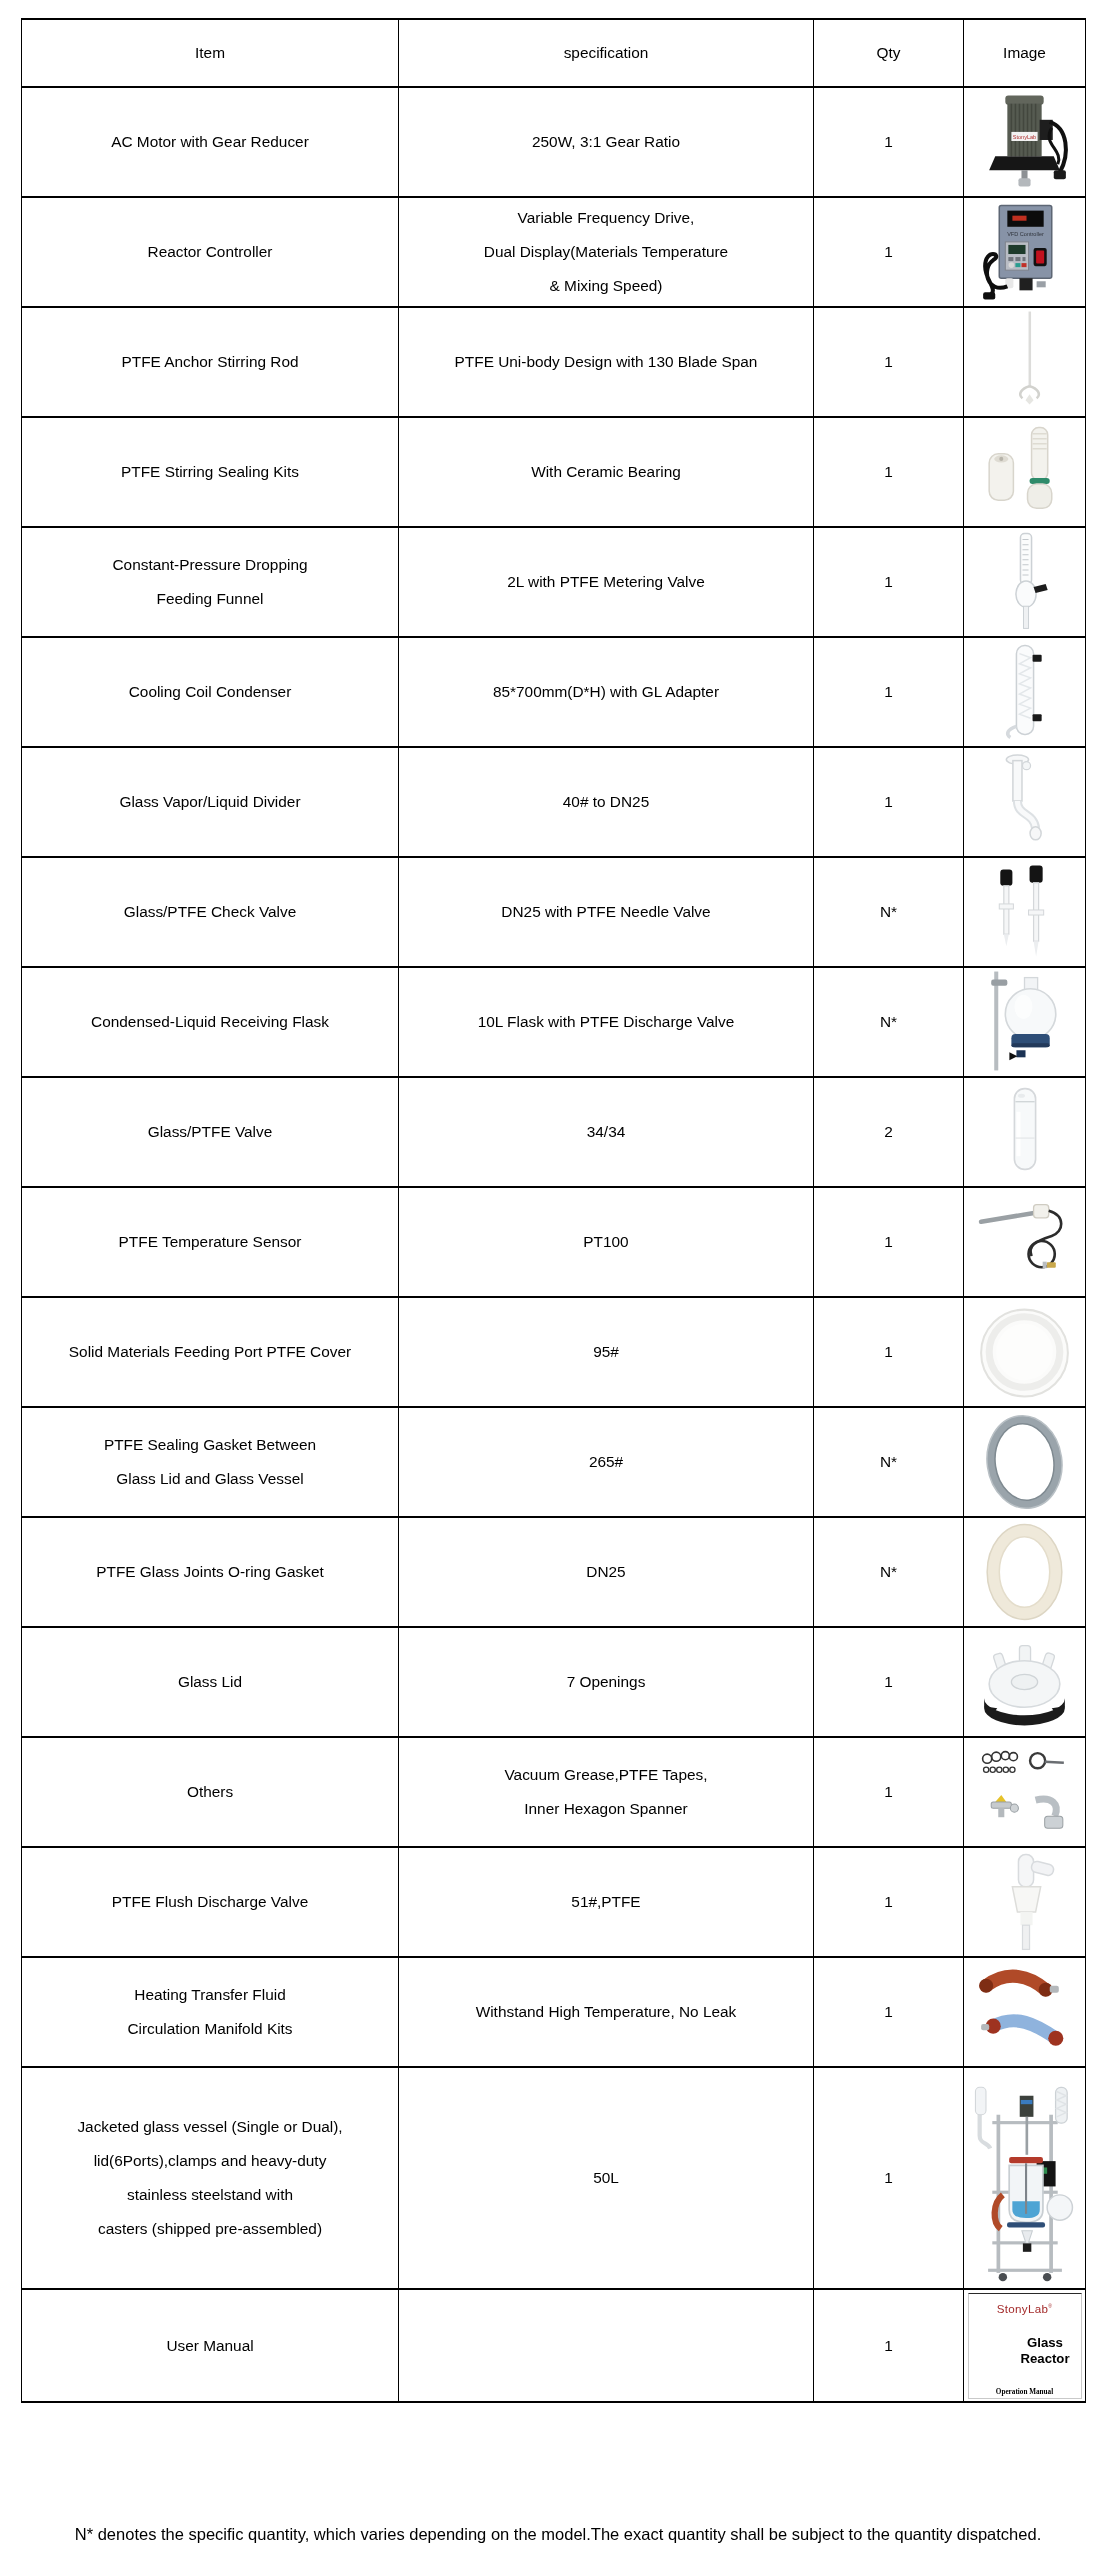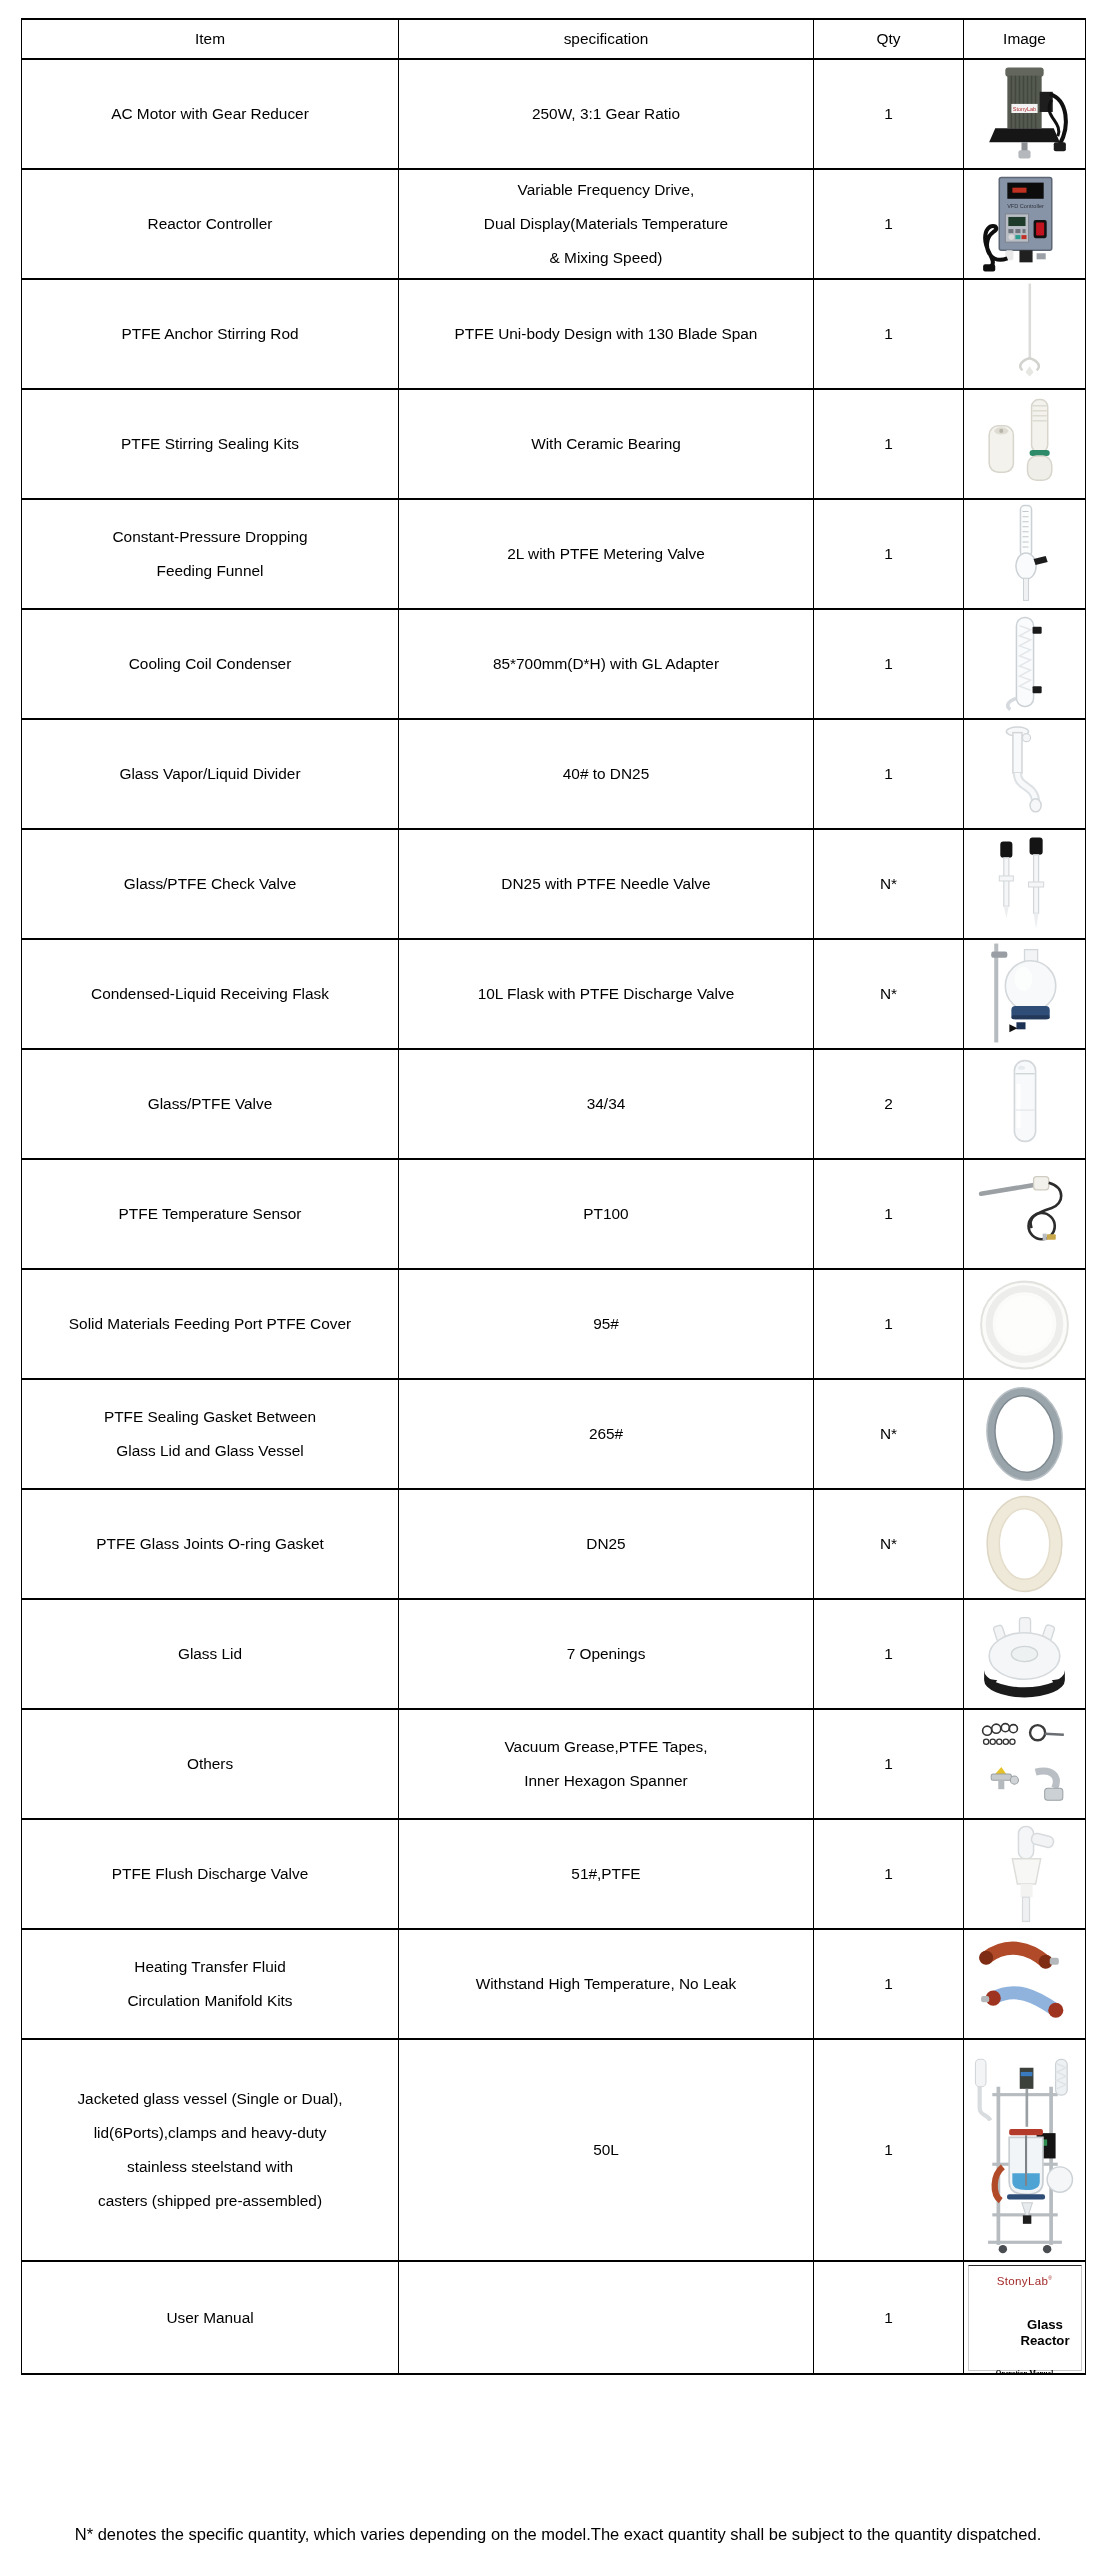--- a/index.html
+++ b/index.html
@@ -11,34 +11,34 @@
   table.parts { position:absolute; left:21px; top:18px; width:1064px;
                 border-collapse:collapse; table-layout:fixed; }
   .c-item { width:377px; } .c-spec { width:415px; }
   .c-qty  { width:150px; } .c-img  { width:122px; }
 
   th, td { border-left:1.7px solid #000; border-right:1.7px solid #000;
            border-top:2.8px solid #000; border-bottom:2.8px solid #000;
            text-align:center; vertical-align:middle; padding:0 7.7px;
            font-size:15.4px; font-weight:400; line-height:2.2;
            white-space:pre-line; overflow:hidden; }
-  tr.head  { height:40px; }
+  tr.head  { height:68px; }
   tr.row   { height:110px; }
   tr.tall  { height:221px; }
 
   td.imgc { padding:0; }
   td.imgc svg { display:block; margin:2.2px auto; width:111px; height:102px; }
   tr.tall td.imgc svg { height:216px; width:116px; }
 
   .manual-card { width:112px; height:104px; margin:2.2px auto; background:#fff;
                  border:0.6px solid #c9c9c9; border-top:1.1px solid #2a2a2a;
                  text-align:center; line-height:1.2; white-space:normal; }
   .m-brand { margin-top:8.8px; color:#a32a2a; font-size:11.6px; letter-spacing:0.3px; }
   .m-brand sup { font-size:5px; color:#a32a2a; }
-  .m-title { margin-top:29px; font-weight:bold; font-size:13.2px;padding-left:41px; }
+  .m-title { margin-top:19px; font-weight:bold; font-size:13.2px;padding-left:41px; }
   .m-sub   { margin-top:21px; font-weight:bold; font-size:7.2px;font-family:Liberation Serif, serif; }
   .m-note  { margin-top:5px; font-size:3.9px; color:#444; }
 
   .footnote { position:absolute; left:21px; top:2524px; width:1074px;
               font-size:16.5px; line-height:1.3; text-align:center; }
 </style>
 </head>
 <body>
 
 <div class="page">

